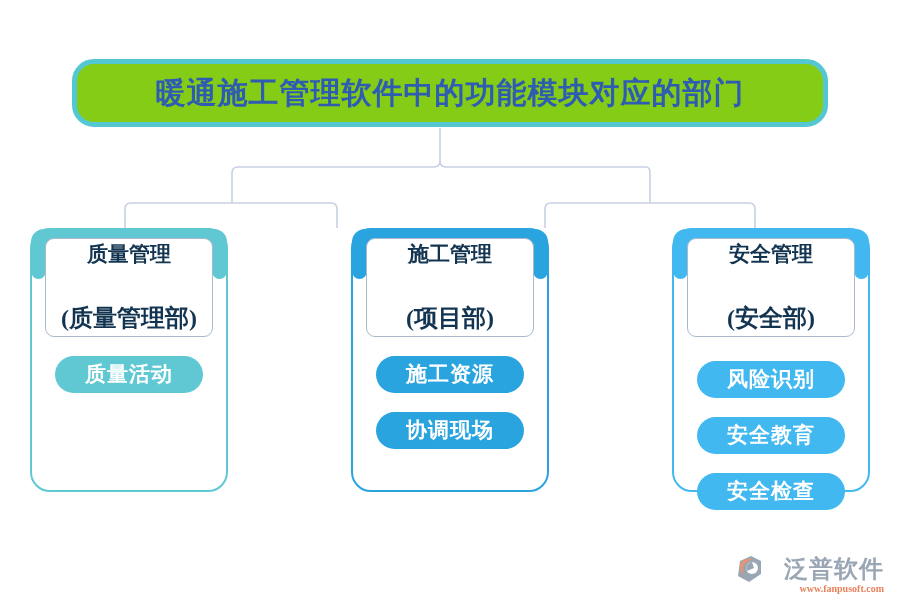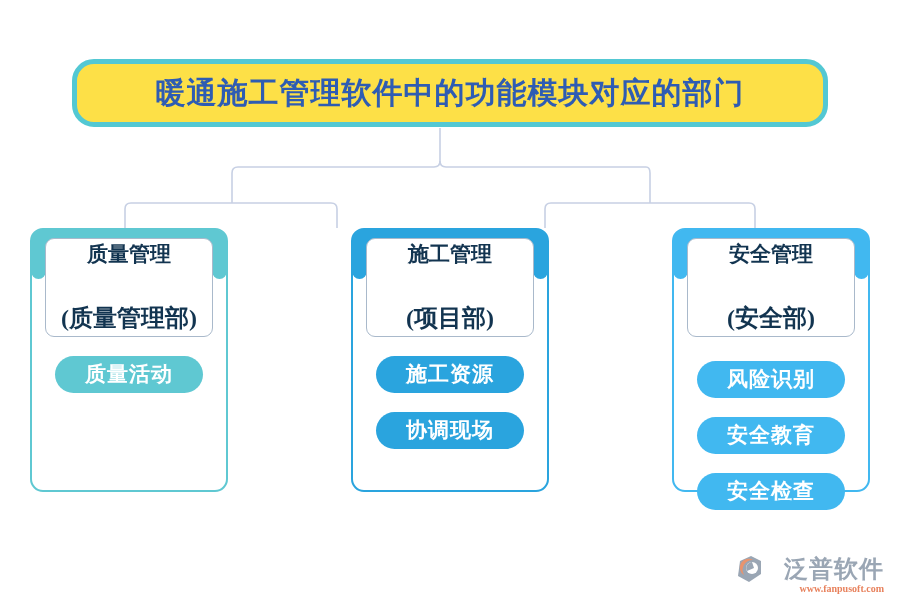--- a/index.html
+++ b/index.html
@@ -8,42 +8,42 @@
     width:900px;height:600px;
     background:#ffffff;
     overflow:hidden;
     font-family:"Liberation Serif","DejaVu Serif",serif;
   }
   
   .title-box{
     position:absolute;left:72px;top:59px;width:746px;height:58px;
     border:5px solid var(--title-border);
     border-radius:22px;
-    background:#fde047;
+    background:#84cc16;
     display:flex;align-items:center;justify-content:center;
   }
   .title-box span{
     color:var(--title-text);
     font-size:30px;font-weight:bold;letter-spacing:1px;
     white-space:nowrap;
   }
   
   .connectors{position:absolute;left:0;top:0;}
   .connectors path{fill:none;stroke:var(--line);stroke-width:1.6px;}
   
   .columns{
     position:absolute;left:30px;top:228px;width:840px;height:264px;
     display:flex;justify-content:space-between;
   }
   .column{
     position:relative;
     width:198px;height:264px;
     box-sizing:border-box;
     border:2px solid var(--c);
-    border-radius:13px;
+    border-radius:20px;
     background:#ffffff;
   }
   .band{
     position:absolute;top:-1px;left:-1px;right:-1px;height:38px;
     background:var(--c);
     border-radius:13px 13px 0 0;
   }
   .band::before,.band::after{
     content:"";position:absolute;top:100%;width:15px;height:12px;
     background:var(--c);

